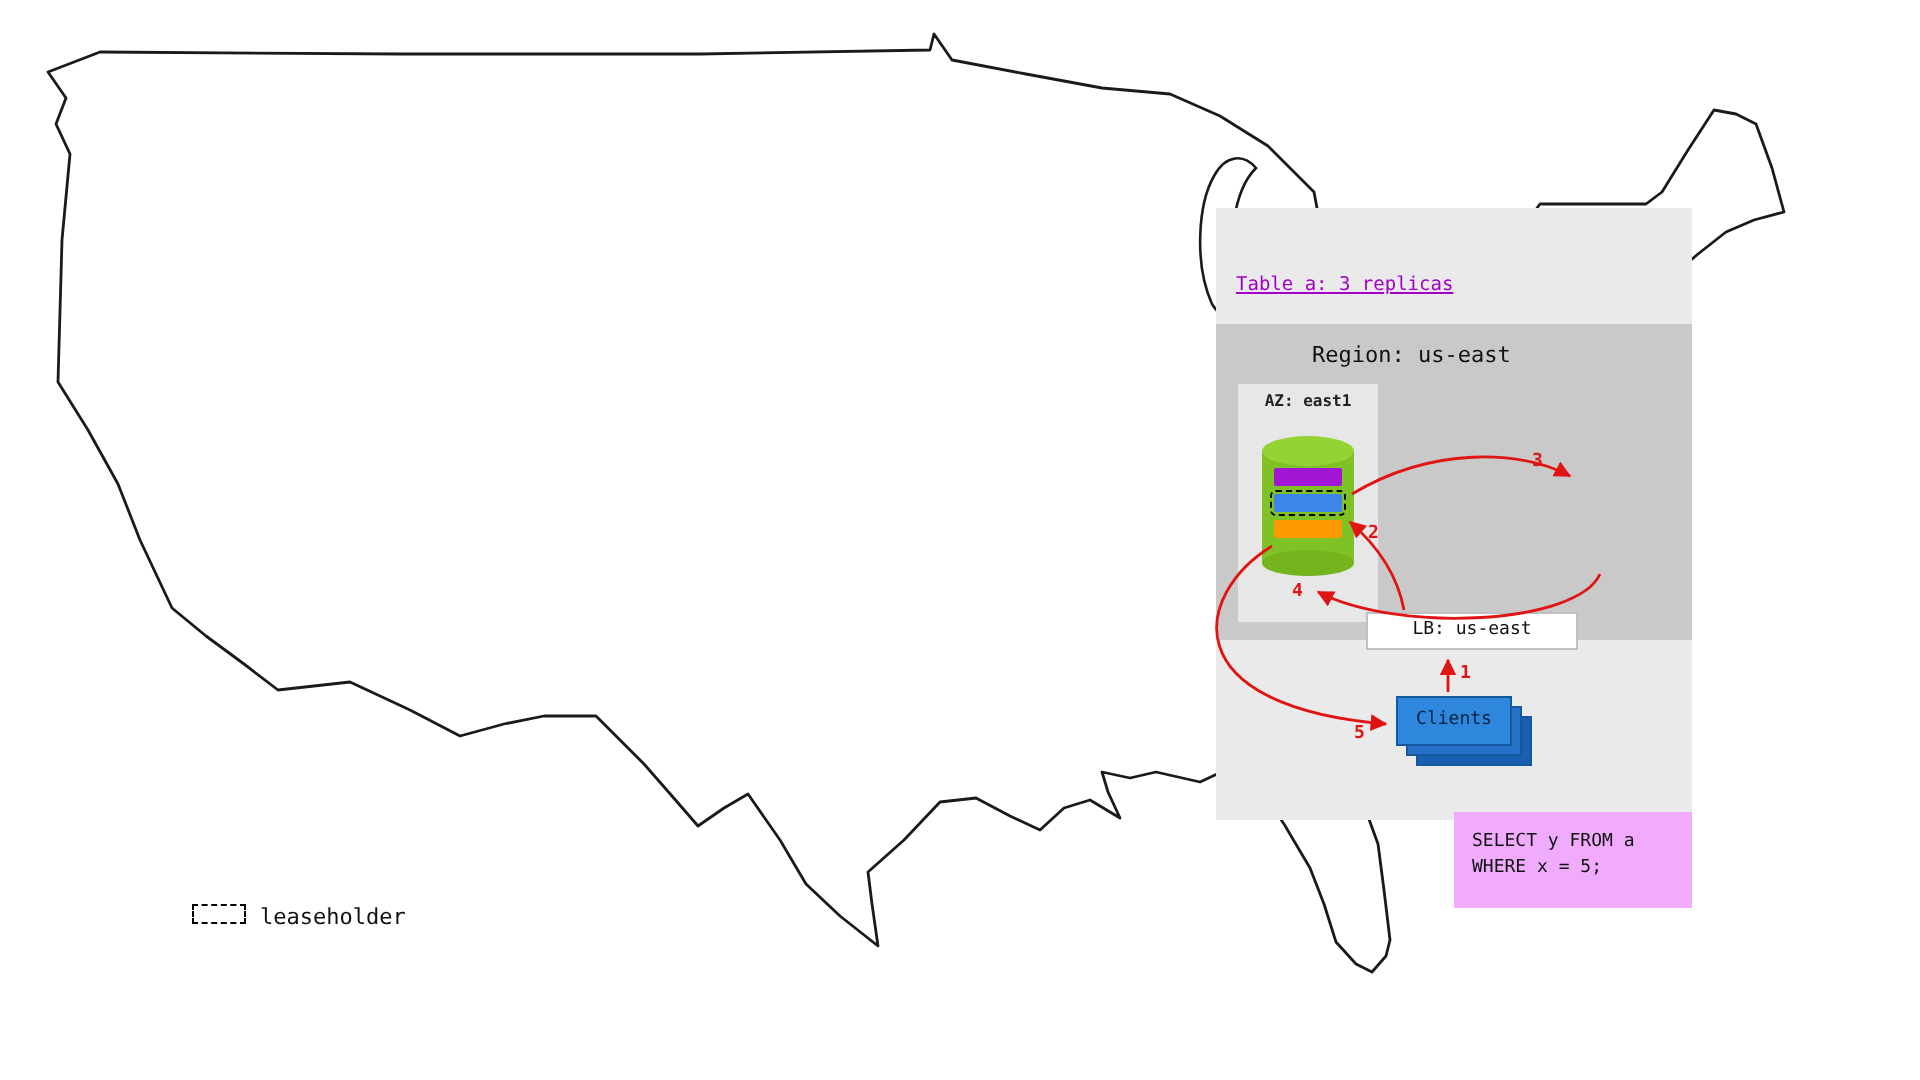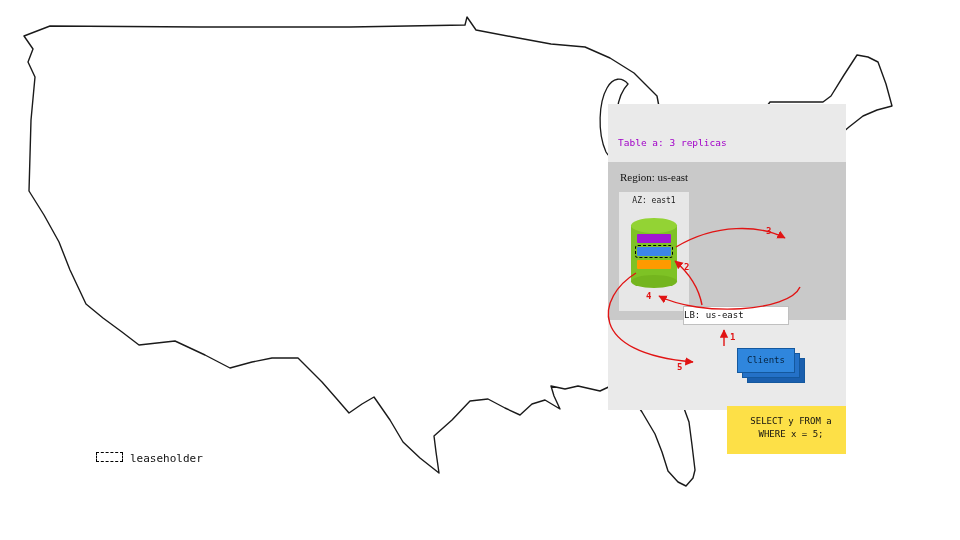--- a/index.html
+++ b/index.html
@@ -4,50 +4,50 @@
 <style>
   * { margin:0; padding:0; box-sizing:border-box; }
   html,body { width:960px; height:540px; background:#fff; overflow:hidden; }
   body { font-family:"DejaVu Sans Mono","Liberation Mono",monospace; position:relative; }
   .stage { position:absolute; left:0; top:0; width:960px; height:540px; }
   svg.map { position:absolute; left:0; top:0; }
   .abs { position:absolute; }
 
   .panel-outer { left:608px; top:104px; width:238px; height:306px; background:#eaeaea; }
   .legend { left:618px; top:110px; font-size:9.5px; line-height:13px; white-space:pre; }
-  .legend div { letter-spacing:0; }
+  .legend div { letter-spacing:0;text-decoration:underline; }
 
   .panel-region { left:608px; top:162px; width:238px; height:158px; background:#c9c9c9; }
-  .region-title { left:620px; top:171px; font-size:11px; color:#111;font-family:Liberation Serif, serif; }
+  .region-title { left:656px; top:171px; font-size:11px; color:#111; }
 
   .az-box { top:192px; width:70px; height:119px; background:#e7e7e7; }
-  .az-label { position:absolute; top:4px; width:100%; text-align:center; font-size:8px; color:#222; }
+  .az-label { position:absolute; top:4px; width:100%; text-align:center; font-size:8px; color:#222;font-weight:bold; }
 
   .cyl { position:absolute; left:12px; top:26px; width:46px; height:70px; }
   .cyl-body { position:absolute; left:0; top:7px; width:46px; height:57px; background:#7ec225; }
   .cyl-top { position:absolute; left:0; top:0; width:46px; height:15px; border-radius:50%; background:#93d334; }
   .cyl-bot { position:absolute; left:0; bottom:0; width:46px; height:13px; border-radius:50%; background:#74b51e; }
   .bar { position:absolute; left:6px; width:34px; height:9px; border-radius:1px; }
   .bar-purple { top:16px; background:#a116d4; }
   .bar-blue   { top:29px; background:#3d85e8; }
   .bar-orange { top:42px; background:#ff9a00; }
   .lease { outline:1.6px dashed #000; outline-offset:1px; }
 
   .lb-box { left:683px; top:306px; width:106px; height:19px; background:#fff; border:1px solid #c0c0c0;
-            font-size:9px; text-align:left; line-height:17px; color:#111; }
+            font-size:9px; text-align:center; line-height:17px; color:#111; }
 
   .clients { left:698px; top:348px; width:68px; height:36px; }
-  .clients .layer { position:absolute; width:58px; height:25px; border:1px solid #14589e;margin-left:39px; }
+  .clients .layer { position:absolute; width:58px; height:25px; border:1px solid #14589e; }
   .clients .l3 { left:10px; top:10px; background:#1a5fae; }
   .clients .l2 { left:5px;  top:5px;  background:#2471c7; }
   .clients .l1 { left:0;    top:0;    background:#2f86dd; font-size:9px; color:#06233f;
                  text-align:center; line-height:23px; }
 
-  .sql-box { left:727px; top:406px; width:119px; height:48px; background:#fde047;
-             font-size:9px; line-height:13px; color:#111; padding:9px 0 0 9px; white-space:pre;text-align:center; }
+  .sql-box { left:727px; top:406px; width:119px; height:48px; background:#f0abfc;
+             font-size:9px; line-height:13px; color:#111; padding:9px 0 0 9px; white-space:pre; }
 
   .lease-key-box { left:96px; top:452px; width:27px; height:10px; border:1.4px dashed #000; background:#fff; }
   .lease-key-label { left:130px; top:452px; font-size:11px; color:#111; }
 
   .flow-num { font-size:9px; color:#e11414; font-weight:bold; }
   svg.arrows { position:absolute; left:0; top:0; pointer-events:none; }
 </style>
 </head>
 <body>
 

